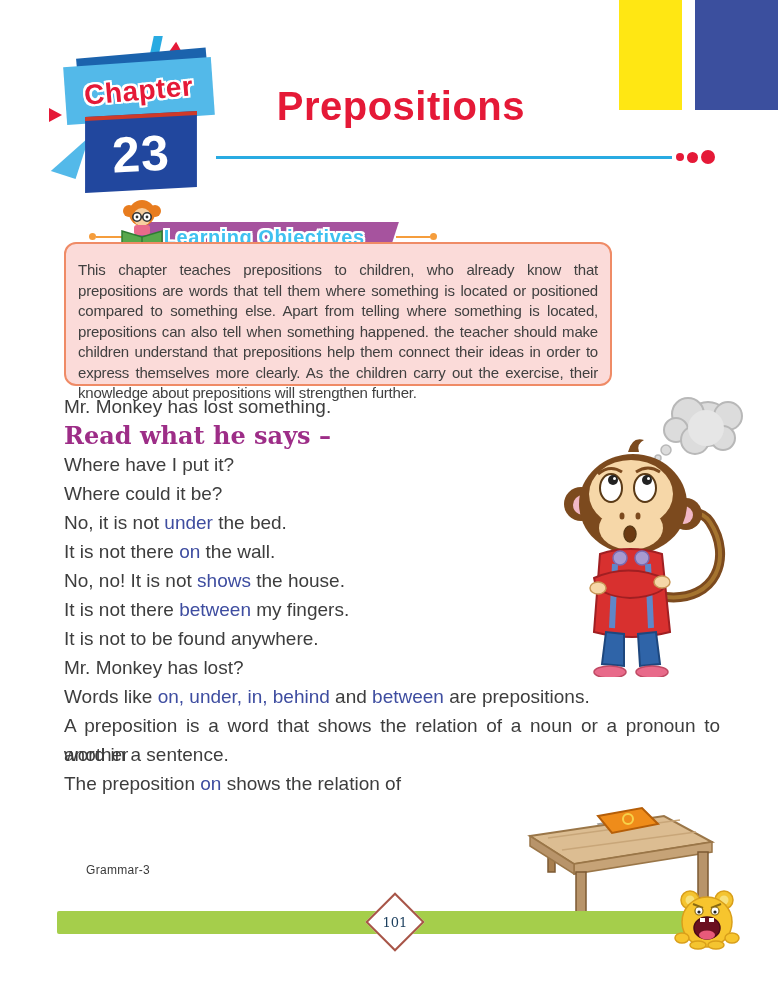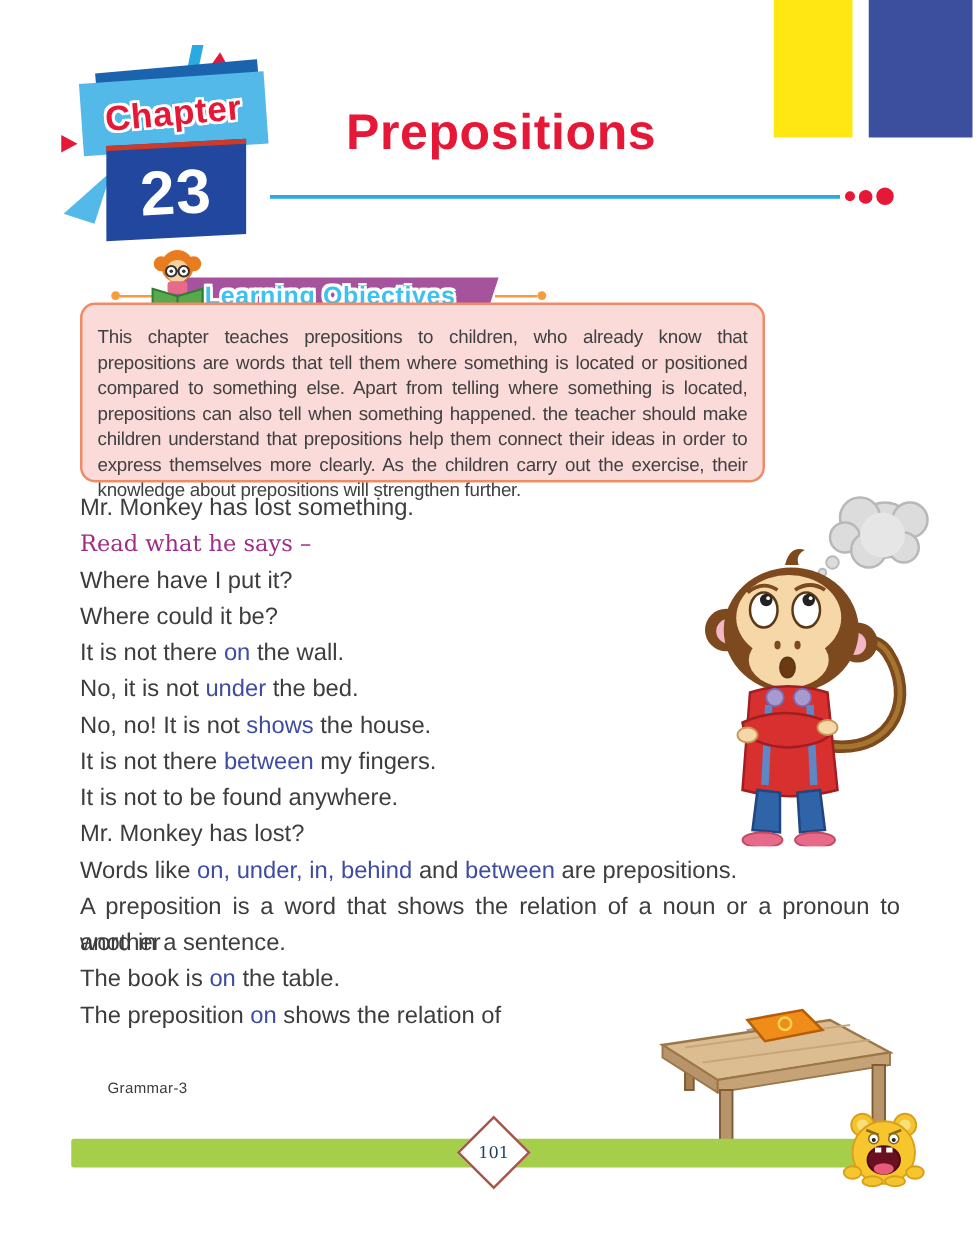--- a/index.html
+++ b/index.html
@@ -54,21 +54,21 @@
   .obj-box { position:absolute; left:64px; top:242px; width:548px; height:144px; background:#fbdbd9;
       border:2px solid #ef8b66; border-radius:12px; padding:16px 12px 8px 12px; }
   .obj-box p { font-size:15px; line-height:20.5px; color:#404040; text-align:justify; letter-spacing:-0.2px; }
 
   
   .content { position:absolute; left:64px; top:392px; width:656px; }
   .line { font-size:19px; height:29px; line-height:29px; white-space:nowrap; color:#3d3d3d; }
   .line.justify { white-space:normal; text-align:justify; text-align-last:justify; }
   .seg-body { color:#3d3d3d; }
   .seg-prep { color:#3e4da0; }
-  .seg-lead { color:#9d2d87; font-weight:normal; font-family:"DejaVu Serif", serif; font-size:18px; }
+  .seg-lead { color:#9d2d87; font-weight:bold; font-family:"DejaVu Serif", serif; font-size:24px; }
 
   
   .monkey-art { position:absolute; left:558px; top:392px; width:195px; height:285px; }
   .table-art  { position:absolute; left:512px; top:798px; width:205px; height:118px; }
   .monster-art{ position:absolute; left:670px; top:886px; width:74px; height:64px; z-index:5; }
 
   
   .footer-bar { position:absolute; left:57px; top:911px; width:663px; height:23px; background:#a5ce4b; border-radius:2px; }
   .footer-book { position:absolute; left:86px; top:859px; height:23px; line-height:23px; font-size:12px; color:#3a3a3a; letter-spacing:0.3px; }
   .page-diamond { position:absolute; left:374px; top:901px; width:42px; height:42px; background:#ffffff;
@@ -174,30 +174,29 @@
   <path d="M 80 242 L 82 274 L 102 272 L 98 240 Z" fill="#2f64a8" stroke="#1d477e" stroke-width="2"></path>
   <ellipse cx="52" cy="280" rx="16" ry="6" fill="#e86a8a" stroke="#c04a64" stroke-width="1.5"></ellipse>
   <ellipse cx="94" cy="280" rx="16" ry="6" fill="#e86a8a" stroke="#c04a64" stroke-width="1.5"></ellipse>
 </svg>
 
 <div class="content">
     <div class="line normal"><span class="seg-body">Mr. Monkey has lost something.</span></div>
     <div class="line lead"><span class="seg-lead">Read what he says –</span></div>
     <div class="line normal"><span class="seg-body">Where have I put it?</span></div>
     <div class="line normal"><span class="seg-body">Where could it be?</span></div>
+    <div class="line normal"><span class="seg-body">No, it is not </span><span class="seg-prep">under</span><span class="seg-body"> the bed.</span></div>
     <div class="line normal"><span class="seg-body">It is not there </span><span class="seg-prep">on</span><span class="seg-body"> the wall.</span></div>
-    <div class="line normal"><span class="seg-body">No, it is not </span><span class="seg-prep">under</span><span class="seg-body"> the bed.</span></div>
     <div class="line normal"><span class="seg-body">No, no! It is not </span><span class="seg-prep">shows</span><span class="seg-body"> the house.</span></div>
     <div class="line normal"><span class="seg-body">It is not there </span><span class="seg-prep">between</span><span class="seg-body"> my fingers.</span></div>
     <div class="line normal"><span class="seg-body">It is not to be found anywhere.</span></div>
     <div class="line normal"><span class="seg-body">Mr. Monkey has lost?</span></div>
     <div class="line normal"><span class="seg-body">Words like </span><span class="seg-prep">on, under, in, behind</span><span class="seg-body"> and </span><span class="seg-prep">between</span><span class="seg-body"> are prepositions.</span></div>
     <div class="line justify"><span class="seg-body">A preposition is a word that shows the relation of a noun or a pronoun to another</span></div>
     <div class="line normal"><span class="seg-body">word in a sentence.</span></div>
-    <div class="line normal"><span class="seg-body">The book is </span><span class="seg-prep">on</span><span class="seg-body"> the table.</span></div>
     <div class="line normal"><span class="seg-body">The preposition </span><span class="seg-prep">on</span><span class="seg-body"> shows the relation of</span></div>
   </div>
 
 <svg class="table-art" viewBox="0 0 205 118">
   <rect x="36" y="46" width="7" height="28" fill="#a87f4f" stroke="#7c5a33" stroke-width="1.5"></rect>
   <rect x="148" y="32" width="7" height="26" fill="#a87f4f" stroke="#7c5a33" stroke-width="1.5"></rect>
   <polygon points="86,26 130,18 144,32 98,42" fill="#cfcfcf" stroke="#a0a0a0" stroke-width="1.5"></polygon>
   <polygon points="18,38 152,18 200,44 62,66" fill="#dcbd92" stroke="#9a7648" stroke-width="2"></polygon>
   <line x1="36" y1="40" x2="168" y2="22" stroke="#c8a679" stroke-width="1.5"></line>
   <line x1="50" y1="52" x2="184" y2="34" stroke="#c8a679" stroke-width="1.5"></line>

